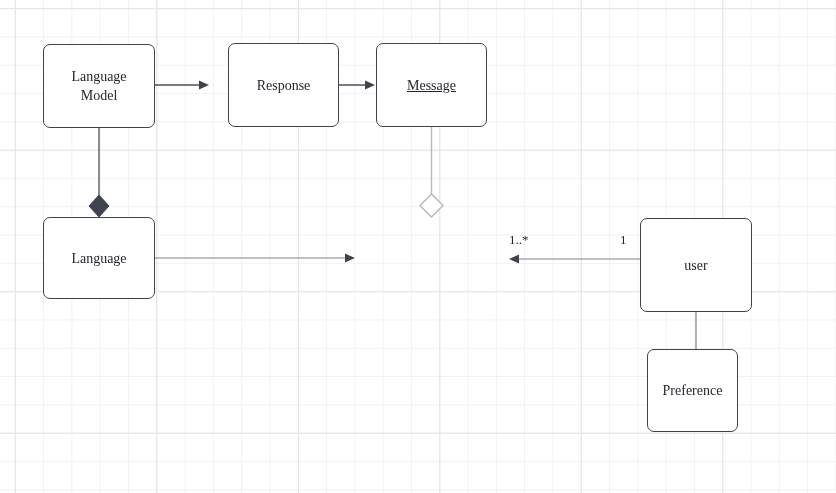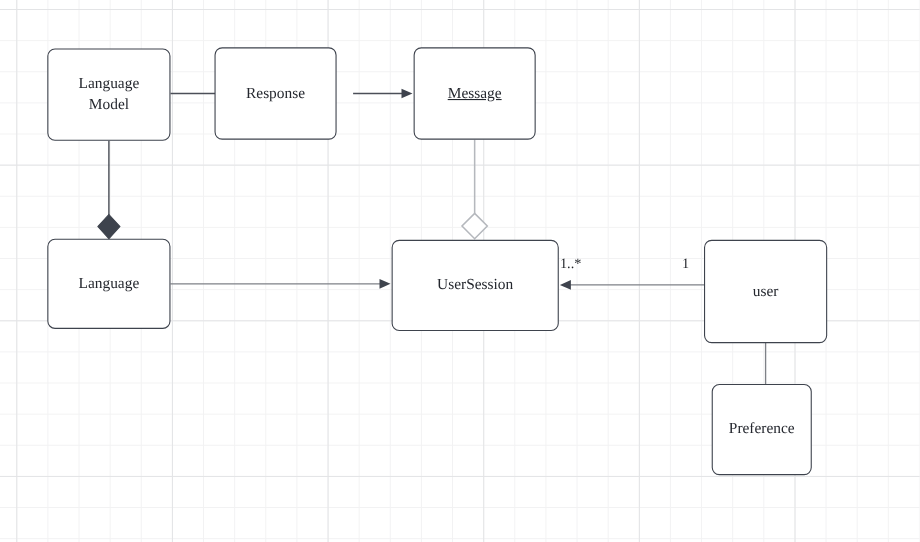--- a/index.html
+++ b/index.html
@@ -42,21 +42,21 @@
     justify-content: center;
     text-align: center;
     font-size: 14px;
     line-height: 19px;
     color: #24272e;
     cursor: default;
   }
   .node .lbl { display: inline-block; max-width: 92%; }
   #node-language-model { left: 43px;  top: 44px;  width: 112px; height: 84px; }
   #node-language-model .lbl { max-width: 80px; }
-  #node-response       { left: 195px; top: 43px;  width: 111px; height: 84px; }
+  #node-response       { left: 228px; top: 43px;  width: 111px; height: 84px; }
   #node-message        { left: 376px; top: 43px;  width: 111px; height: 84px; text-decoration: underline; }
   #node-chatbot        { left: 43px;  top: 217px; width: 112px; height: 82px; }
   #node-usersession    { left: 356px; top: 218px; width: 152px; height: 83px; }
   #node-user           { left: 640px; top: 218px; width: 112px; height: 94px; }
   #node-preference     { left: 647px; top: 349px; width: 91px; height: 83px; }
   .mult {
     position: absolute;
     font-size: 13px;
     color: #1f2227;
     background: transparent;
@@ -116,23 +116,20 @@
   </div>
 
   <div class="node" id="node-message">
     <span class="lbl">Message</span>
   </div>
 
   <div class="node" id="node-chatbot">
     <span class="lbl">Language</span>
   </div>
 
-  <div class="node" id="node-usersession">
-    <span class="lbl">UserSession</span>
-  </div>
 
   <div class="node" id="node-user">
     <span class="lbl">user</span>
   </div>
 
   <div class="node" id="node-preference">
     <span class="lbl">Preference</span>
   </div>
 
   <span class="mult" id="mult-target">1..*</span>

